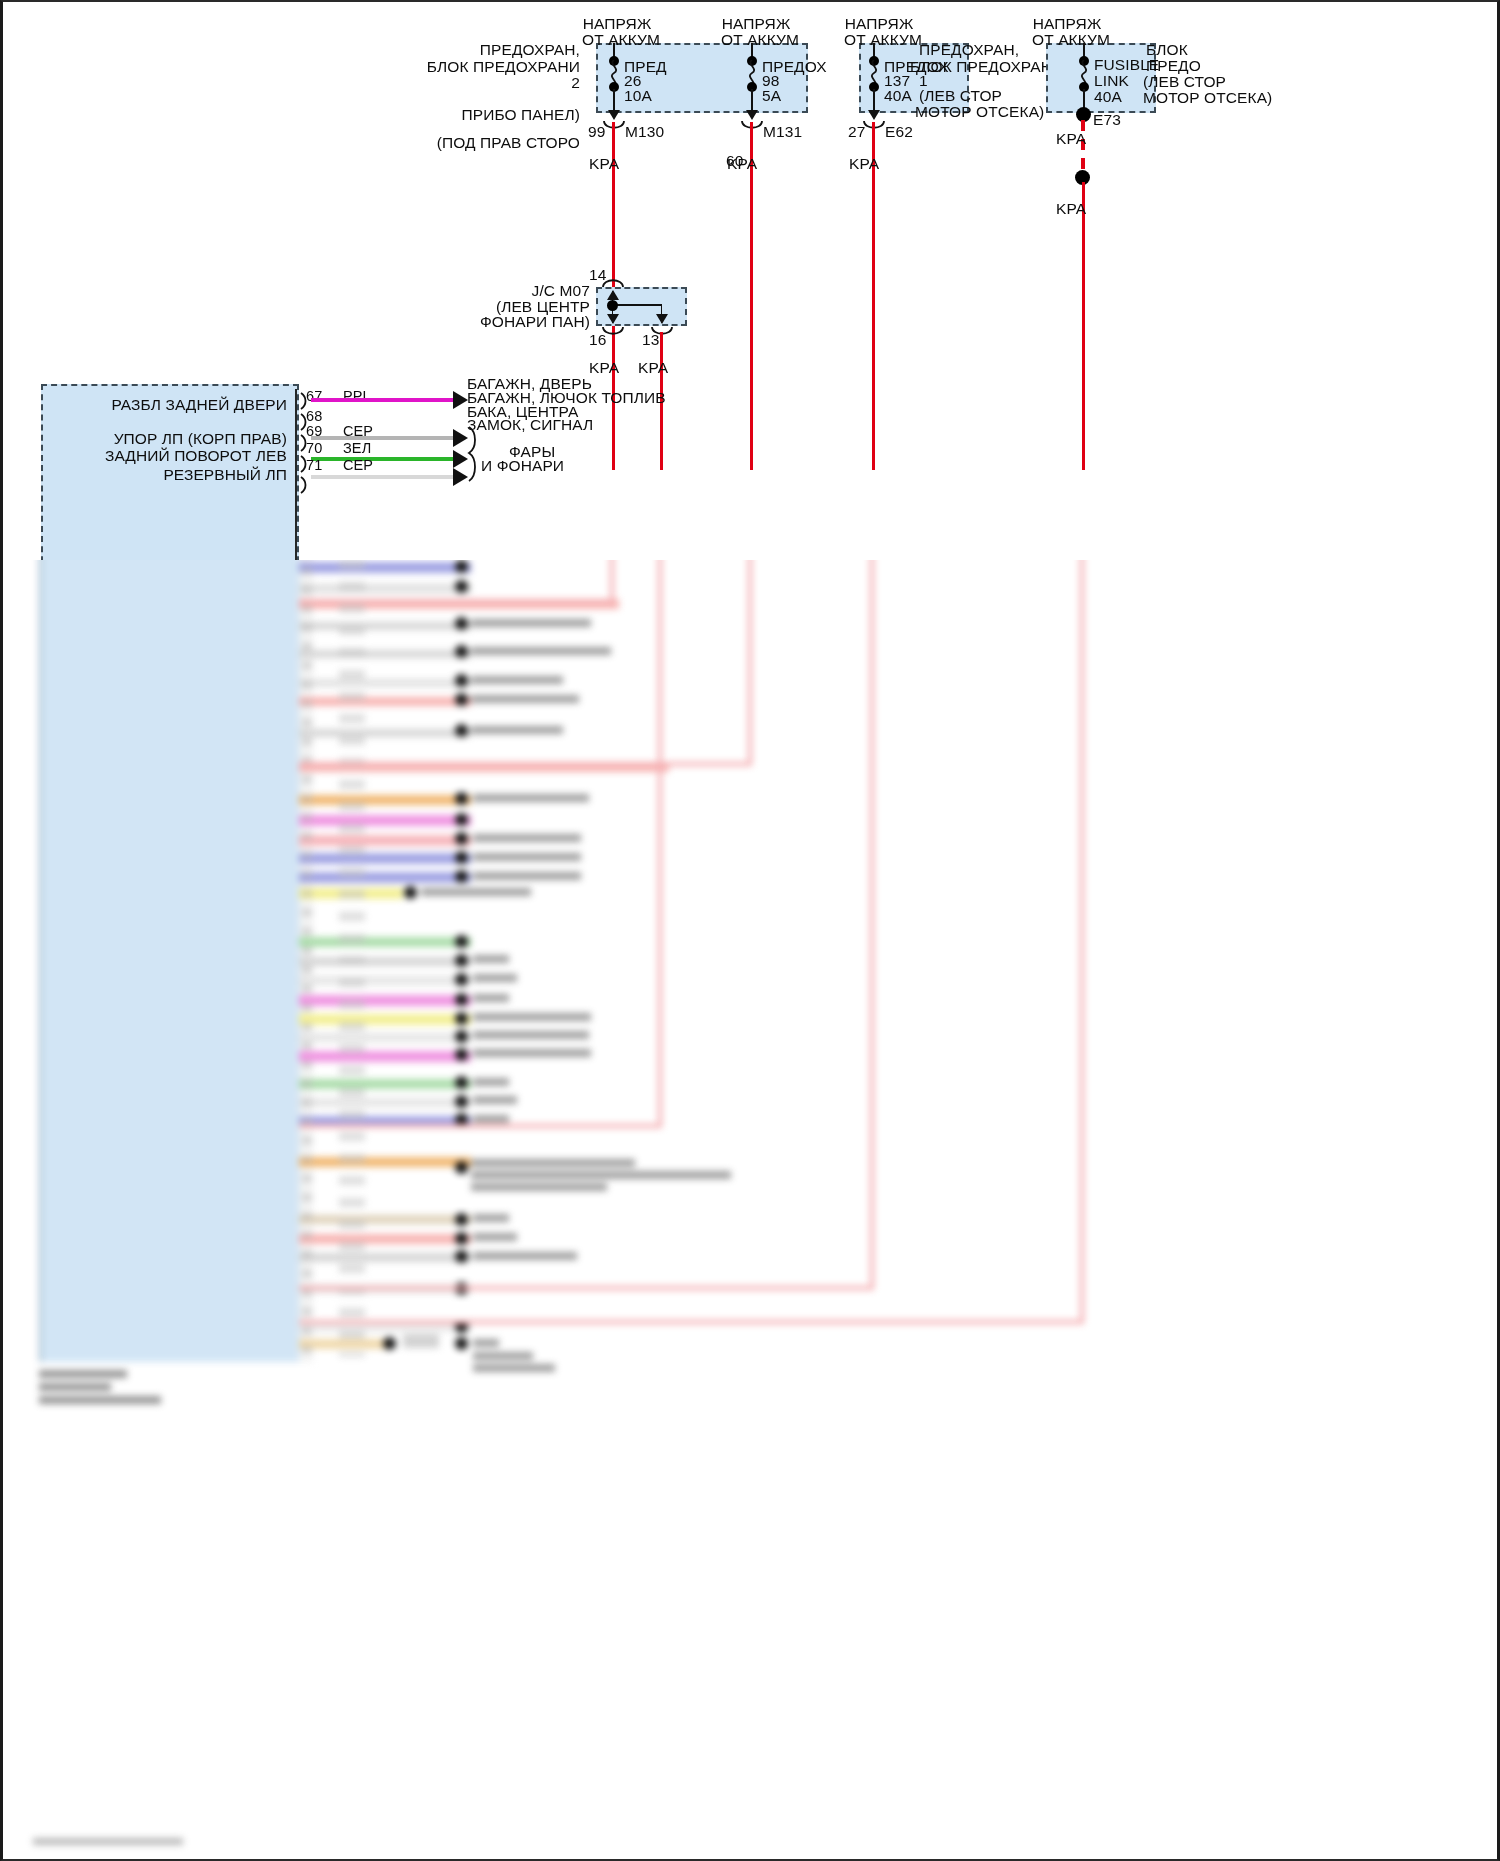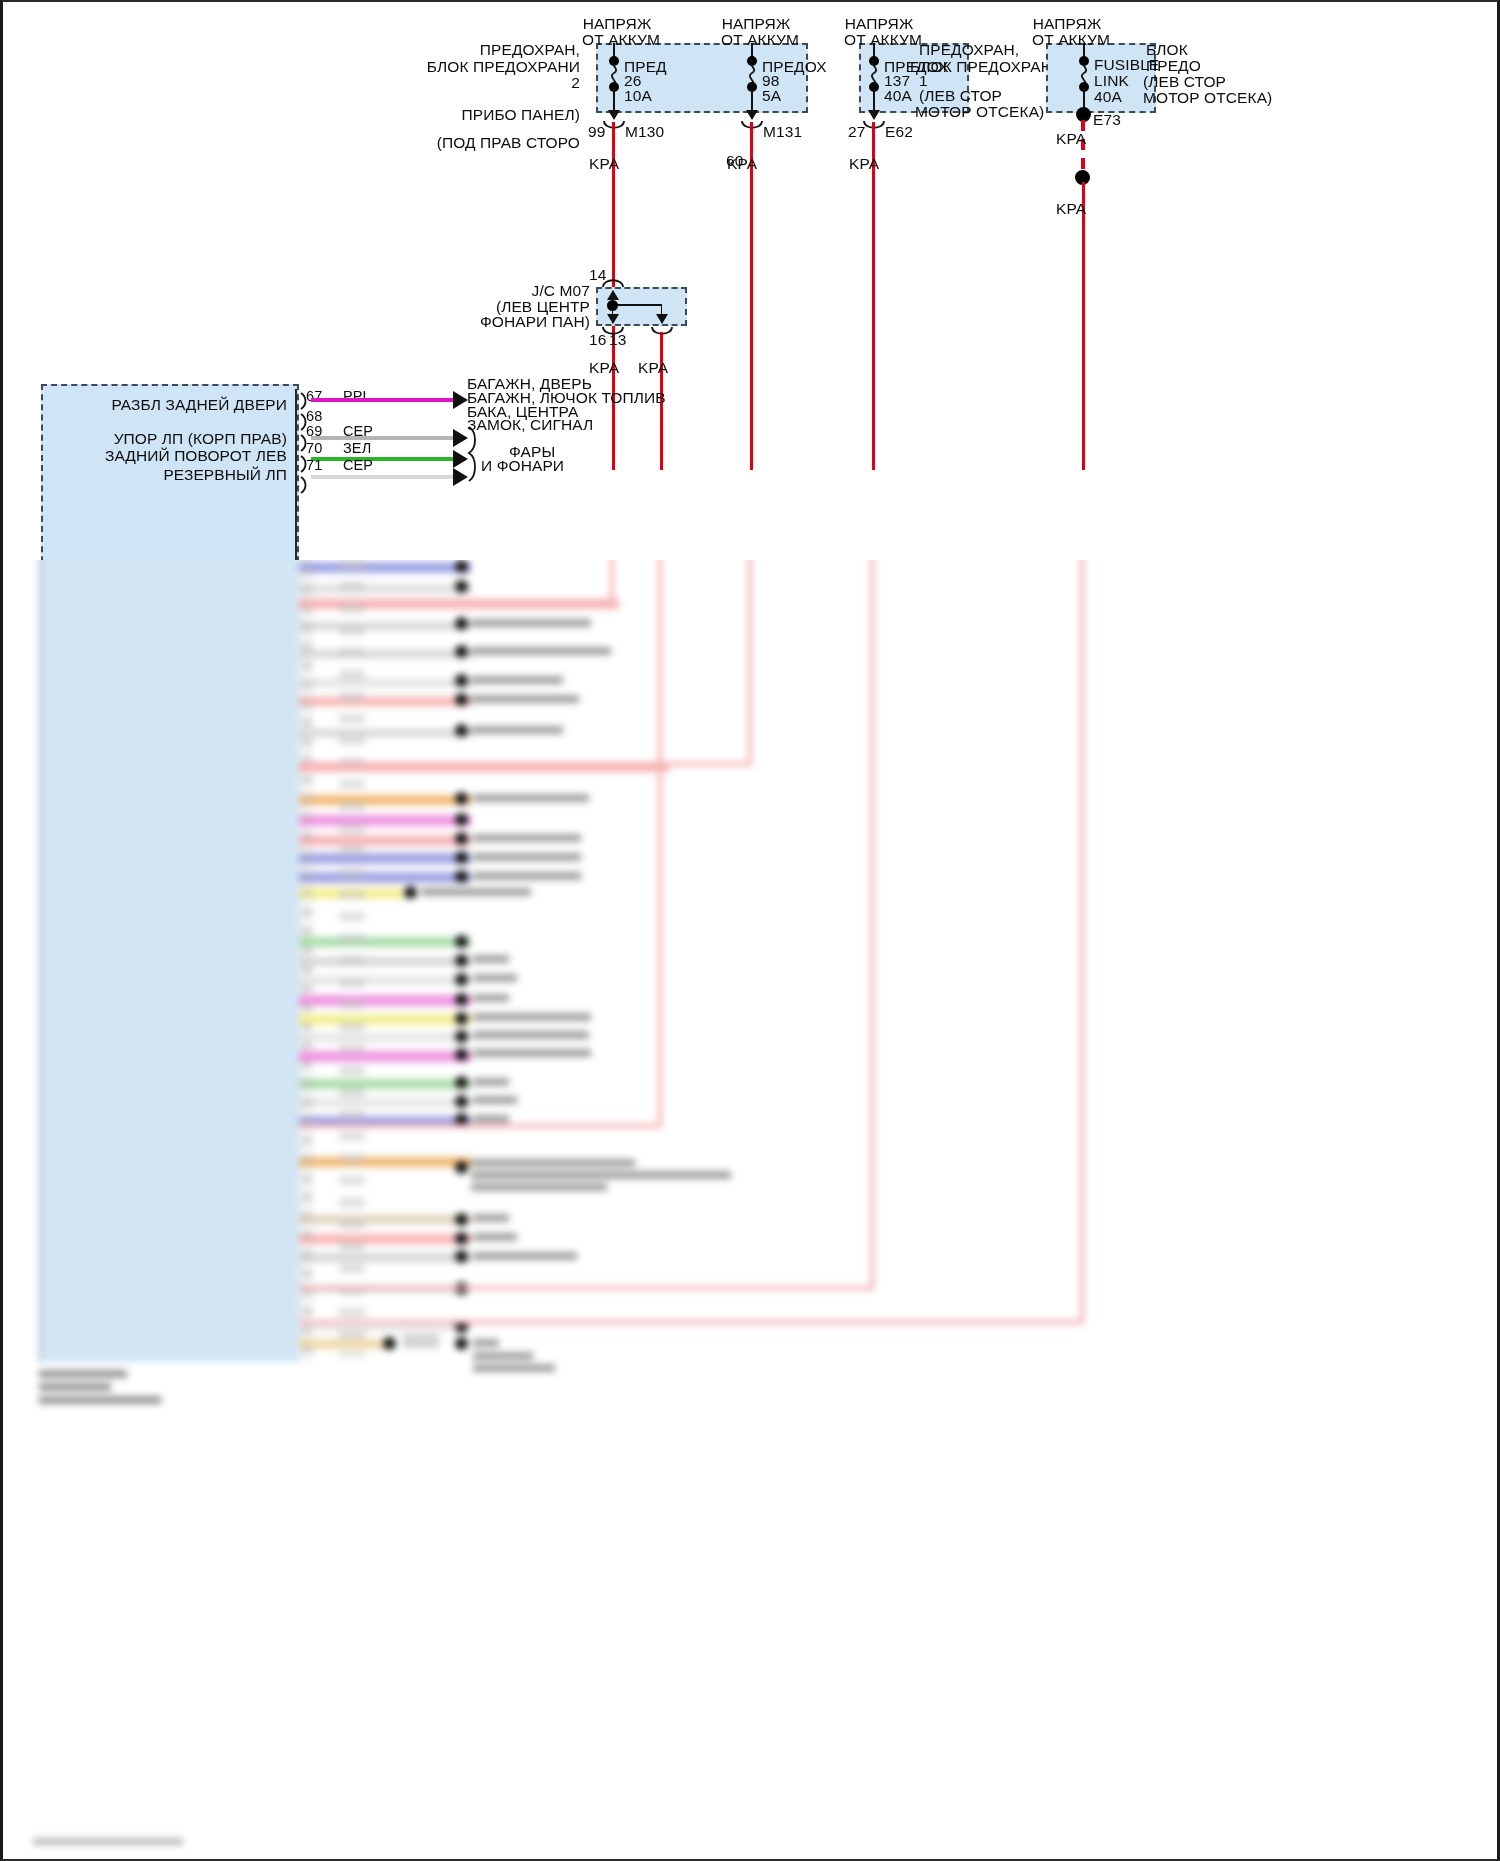--- a/index.html
+++ b/index.html
@@ -237,21 +237,21 @@
     <div class="txt" style="left:586px; top:264px;">14</div>
 
     <svg class="connArc" style="left:599px; top:324px;" width="22" height="12" viewBox="0 0 22 12">
       <path d="M1,1 C1,10 21,10 21,1" fill="none" stroke="#111" stroke-width="1.8"></path>
     </svg>
     <div class="txt" style="left:586px; top:329px;">16</div>
 
     <svg class="connArc" style="left:648px; top:324px;" width="22" height="12" viewBox="0 0 22 12">
       <path d="M1,1 C1,10 21,10 21,1" fill="none" stroke="#111" stroke-width="1.8"></path>
     </svg>
-    <div class="txt" style="left:606px; top:329px;">13</div>
+    <div class="txt" style="left:639px; top:329px;">13</div>
 
     <div class="wireV" style="left:656.5px; top:330px; height:138px;"></div>
     <div class="txt" style="left:586px; top:357px;">KPA</div>
     <div class="txt" style="left:635px; top:357px;">KPA</div>
 
     <div class="box-dash" style="left:38px; top:382px; width:258px; height:300px;"></div>
 
     <svg class="conn-bracket" style="left:290px; top:386px;" width="18" height="200" viewBox="0 0 18 200">
       <path d="M3,1 L3,196" stroke="#111" stroke-width="1.8" fill="none"></path>
       <path d="M7,386.5 m0,0"></path>

